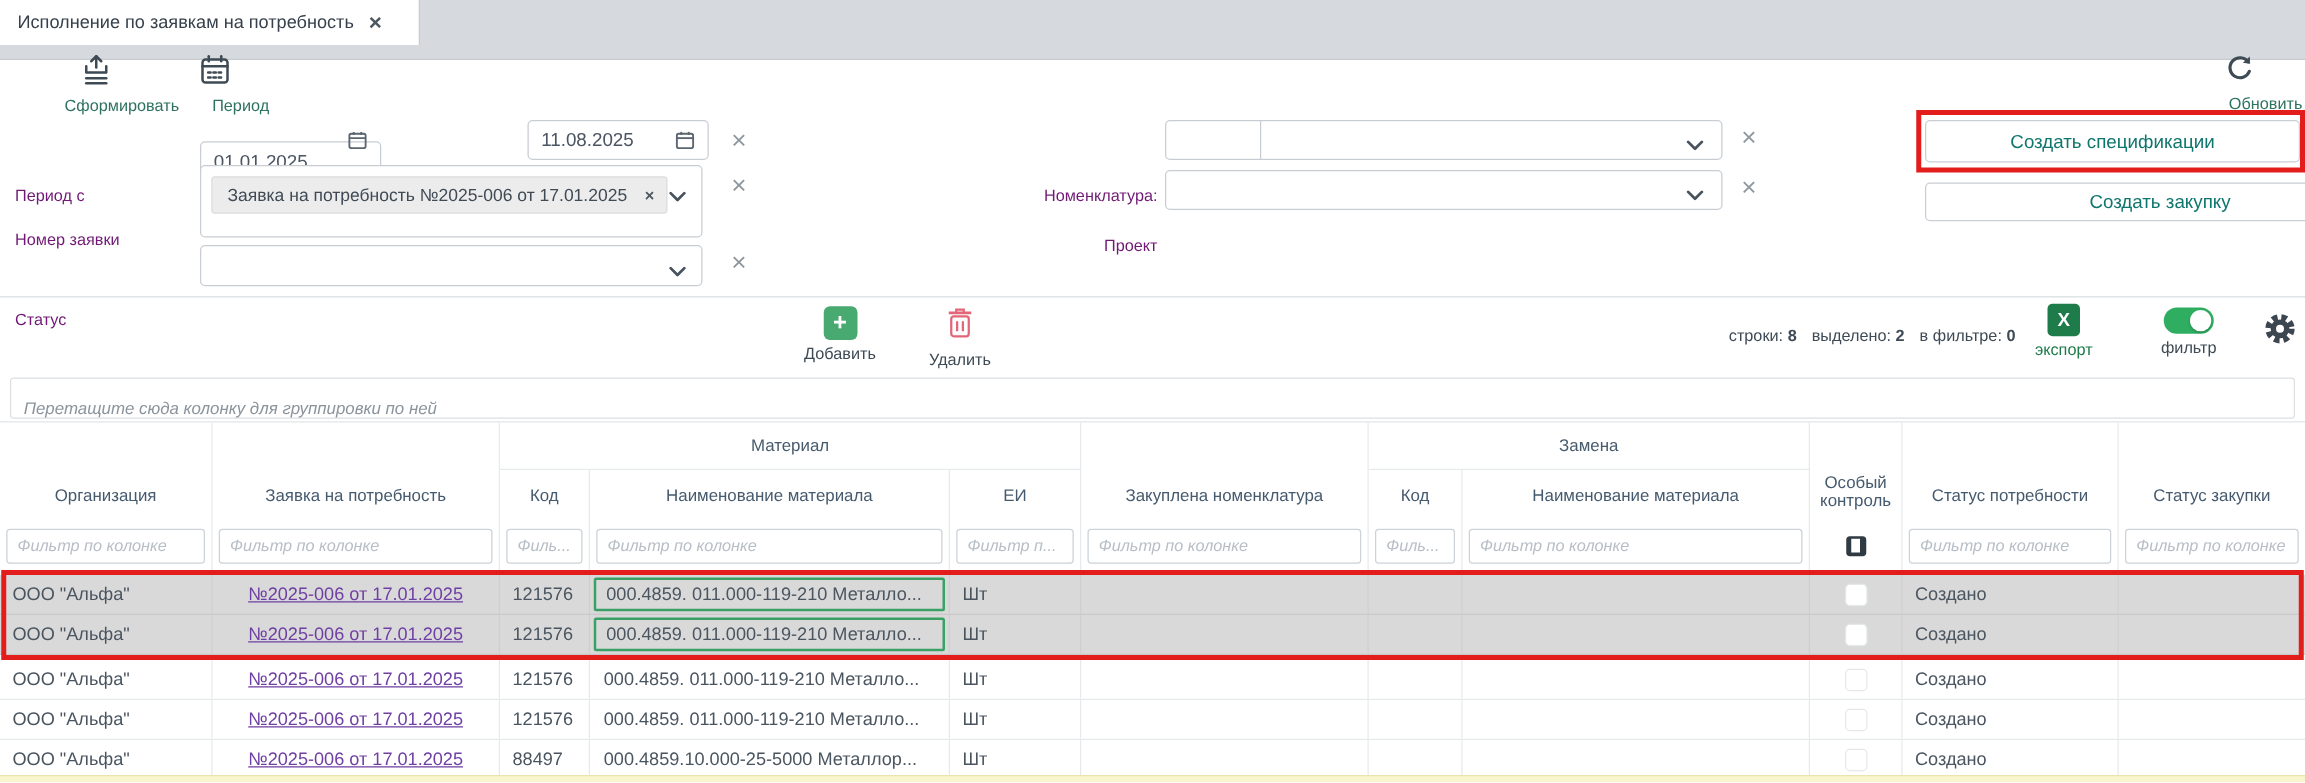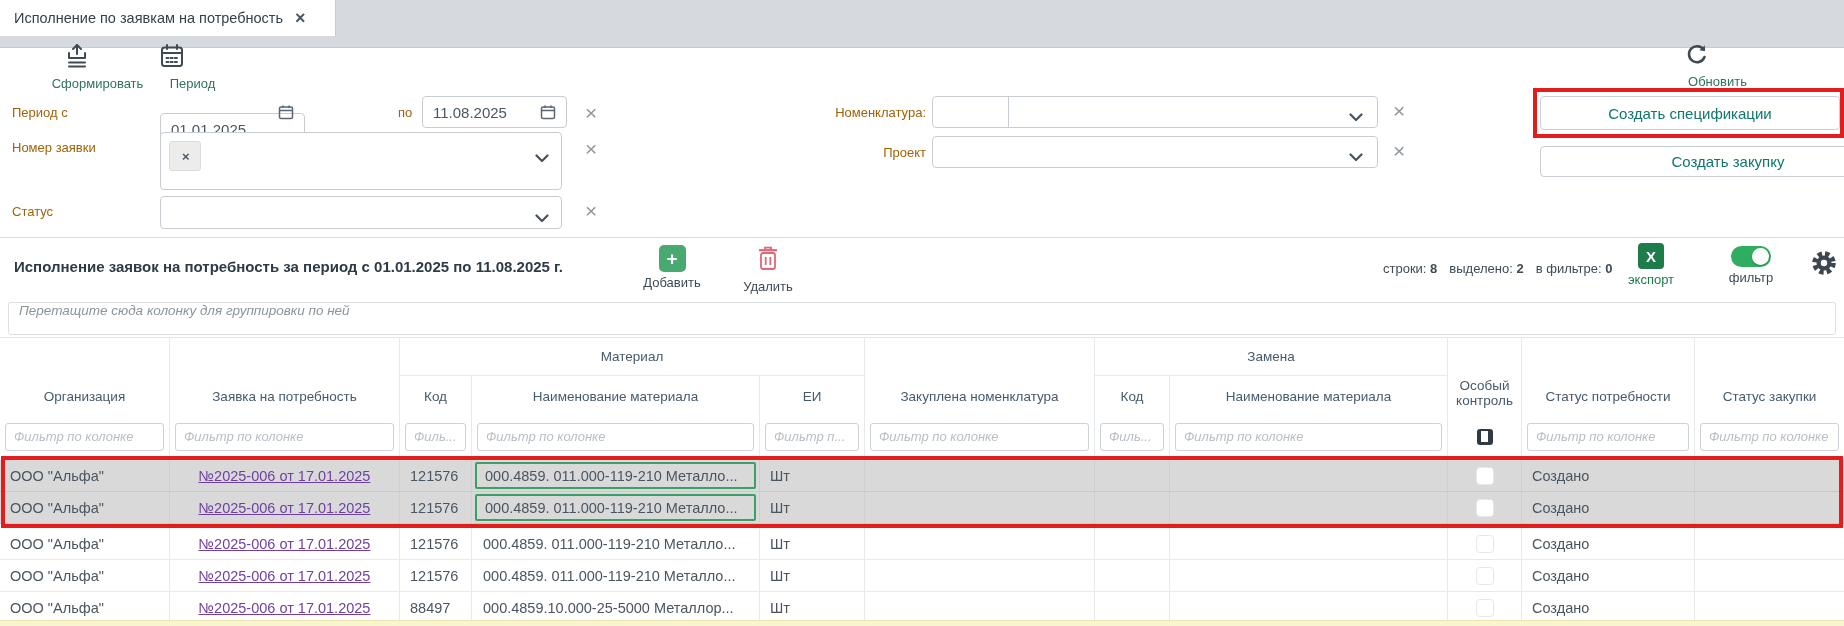--- a/index.html
+++ b/index.html
@@ -11,21 +11,21 @@
   .tabbar { position:absolute; top:0; left:0; width:1844px; height:48px; background:#d6d9dd; border-bottom:1px solid #c7cbd0; }
   .tab { position:absolute; left:0; top:0; height:36px; width:336px; background:#fff; display:flex; align-items:center; gap:12px; padding:0 14px; border-right:1px solid #c7cbd0; font-size:14.5px; color:#36414c; }
   .tab-close { font-size:18px; font-weight:bold; color:#4c575f; line-height:1; cursor:pointer; }
 
   
   .toolbtn { position:absolute; display:flex; flex-direction:column; align-items:center; gap:2px; cursor:pointer; }
   .toolbtn .lbl { font-size:13px; color:#2e7260;margin-left:41px; }
   .dark-lbl { font-size:13px; color:#3e4a54; }
 
   
-  .flabel { position:absolute; font-size:13px; color:#a16207; }
+  .flabel { position:absolute; font-size:13px; color:#701a75;margin-top:44px; }
   .txt { position:absolute; border:1px solid #c8cdd3; border-radius:4px; background:#fff; font-size:15px; color:#4b5563; padding:0 34px 0 10px; font-family:inherit; }
   .cal { position:absolute; pointer-events:none; }
   .clear-x { position:absolute; font-size:21px; color:#8f979e; cursor:pointer; line-height:1; }
   .selectbox { position:absolute; border:1px solid #c8cdd3; border-radius:4px; background:#fff; }
   .chev { position:absolute; cursor:pointer; }
   .chip { position:absolute; left:8px; top:8px; background:#ececec; border:1px solid #dcdcdc; border-radius:3px; height:30px; display:flex; align-items:center; gap:14px; padding:0 10px 0 12px; font-size:14px; color:#3f4a55; }
   .chip b { font-size:13px; color:#4c575f; cursor:pointer; }
   .divider-v { position:absolute; top:0; bottom:0; width:1px; background:#c8cdd3; }
   .btn { position:absolute; background:#fff; border:1px solid #c9ced4; border-radius:4px; font-size:15px; color:#0f766e; display:flex; align-items:center; justify-content:center; cursor:pointer; font-family:inherit; }
   .panel-split { position:absolute; left:0; width:1844px; height:1px; background:#d9dde0; }
@@ -36,21 +36,21 @@
   .addsq { width:27px; height:27px; background:#48a971; border-radius:5px; color:#fff; font-size:19px; font-weight:bold; display:flex; align-items:center; justify-content:center; line-height:1; }
   .stats { position:absolute; left:1383px; top:261px; font-size:13px; color:#3e4a55; display:flex; gap:12px; white-space:nowrap; }
   .stats b { font-weight:bold; }
   .excel { width:26px; height:26px; background:#1e7b4a; border-radius:4px; color:#fff; font-weight:bold; font-size:15px; display:flex; align-items:center; justify-content:center; }
   .greenlbl { font-size:13px; color:#1e7b4a; }
   .toggle { width:40px; height:21px; border-radius:11px; background:#2fae62; position:relative; cursor:pointer; }
   .toggle .knob { position:absolute; right:2px; top:2px; width:17px; height:17px; border-radius:50%; background:#fff; box-shadow:0 1px 2px rgba(0,0,0,.25); }
   .gear { position:absolute; left:1810px; top:249px; cursor:pointer; }
 
   
-  .groupbar { position:absolute; top:302px; left:8px; width:1828px; height:33px; border:1px solid #dcе0e3; border:1px solid #dce0e3; border-radius:3px; display:flex; align-items:flex-start; padding-left:10px; font-size:13.5px; font-style:italic; color:#8b949c; }
+  .groupbar { position:absolute; top:302px; left:8px; width:1828px; height:33px; border:1px solid #dcе0e3; border:1px solid #dce0e3; border-radius:3px; display:flex; align-items:flex-end; padding-left:10px; font-size:13.5px; font-style:italic; color:#8b949c; }
 
   
   .thead { position:absolute; top:337px; left:0; width:1844px; height:119px; display:grid;
     grid-template-columns:170px 230px 72px 288px 105px 230px 75px 278px 74px 173px 149px;
     grid-template-rows:38px 40px 41px; border-top:1px solid #e2e5e8; font-size:13.5px; color:#465a6e; }
   .hc { border-right:1px solid #e7eaec; display:flex; align-items:flex-end; justify-content:center; text-align:center; padding-bottom:12px; }
   .hc.span2 { grid-row:1 / 3; }
   .hgroup { border-right:1px solid #e7eaec; border-bottom:1px solid #e7eaec; display:flex; align-items:center; justify-content:center; grid-row:1; }
   .hsub { grid-row:2; }
   .fcell { grid-row:3; border-right:1px solid #e7eaec; display:flex; align-items:center; justify-content:center; padding:0 5px; }
@@ -106,21 +106,21 @@
         <rect x="4" y="5.5" width="20" height="18.5" rx="2.5"></rect>
           <line x1="4" y1="11" x2="24" y2="11"></line>
         <line x1="9" y1="3" x2="9" y2="7"></line>
           <line x1="19" y1="3" x2="19" y2="7"></line>
         <line x1="8.5" y1="16" x2="19.5" y2="16" stroke-dasharray="2 2.2"></line>
           <line x1="8.5" y1="20" x2="19.5" y2="20" stroke-dasharray="2 2.2"></line>
       </svg>
     </span>
     <span class="lbl">Период</span>
   </div>
-  <div class="toolbtn" style="left:1657px; top:42px; width:80px;align-items:center;">
+  <div class="toolbtn" style="left:1752px; top:42px; width:80px;align-items:center;">
     <span>
       <svg width="26" height="26" viewBox="0 0 26 26" fill="none">
         <path d="M20.5 15 a8 8 0 1 1 -1 -7.5" stroke="#3e4a54" stroke-width="2.5" stroke-linecap="round"></path>
         <path d="M20.8 3.2 L21.1 9 L15.3 8.2 Z" fill="#3e4a54"></path>
       </svg>
     </span>
     <span class="lbl">Обновить</span>
   </div>
 
   <span class="flabel" style="left:12px; top:105px;">Период с</span>
@@ -141,20 +141,21 @@
         <line x1="1.5" y1="6.5" x2="14.5" y2="6.5"></line>
         <line x1="5" y1="1.5" x2="5" y2="4"></line>
         <line x1="11" y1="1.5" x2="11" y2="4"></line>
       </svg>
   </span>
   <span class="clear-x" style="left:585px; top:102px;">×</span>
 
   <span class="flabel" style="left:12px; top:140px;">Номер заявки</span>
   <div class="selectbox" style="left:160px; top:132px; width:402px; height:58px;">
     <div class="chip">
+      <span>Заявка на потребность №2025-006 от 17.01.2025</span>
       <b>×</b>
     </div>
     <span class="chev" style="right:12px; top:16px;">
       <svg width="14" height="9" viewBox="0 0 14 9" fill="none" stroke="#47525c" stroke-width="2.2" stroke-linecap="round" stroke-linejoin="round">
           <path d="M1.5 1.5 L7 7 L12.5 1.5"></path>
         </svg>
     </span>
   </div>
   <span class="clear-x" style="left:585px; top:138px;">×</span>
 
@@ -188,21 +189,20 @@
     </span>
   </div>
   <span class="clear-x" style="left:1393px; top:140px;">×</span>
 
   <button class="btn" style="left:1540px; top:96px; width:300px; height:34px;">Создать спецификации</button>
   <button class="btn" style="left:1540px; top:146px; width:336px; height:31px;padding-left:40px;">Создать закупку</button>
   <div class="annot" style="left:1533px; top:88px; width:311px; height:50px;"></div>
 
   <div class="panel-split" style="top:237px;"></div>
 
-  <div class="sec-title">Исполнение заявок на потребность за период с 01.01.2025 по 11.08.2025 г.</div>
 
   <div class="iconbtn" style="left:634px;">
     <span class="addsq">+</span>
     <span class="dark-lbl">Добавить</span>
   </div>
   <div class="iconbtn" style="left:730px;">
     <span>
       <svg width="24" height="27" viewBox="0 0 24 27" fill="none" stroke="#e26678" stroke-width="1.8">
         <rect x="5" y="8" width="14" height="16" rx="2"></rect>
         <line x1="3" y1="5.2" x2="21" y2="5.2" stroke-width="2.2"></line>

